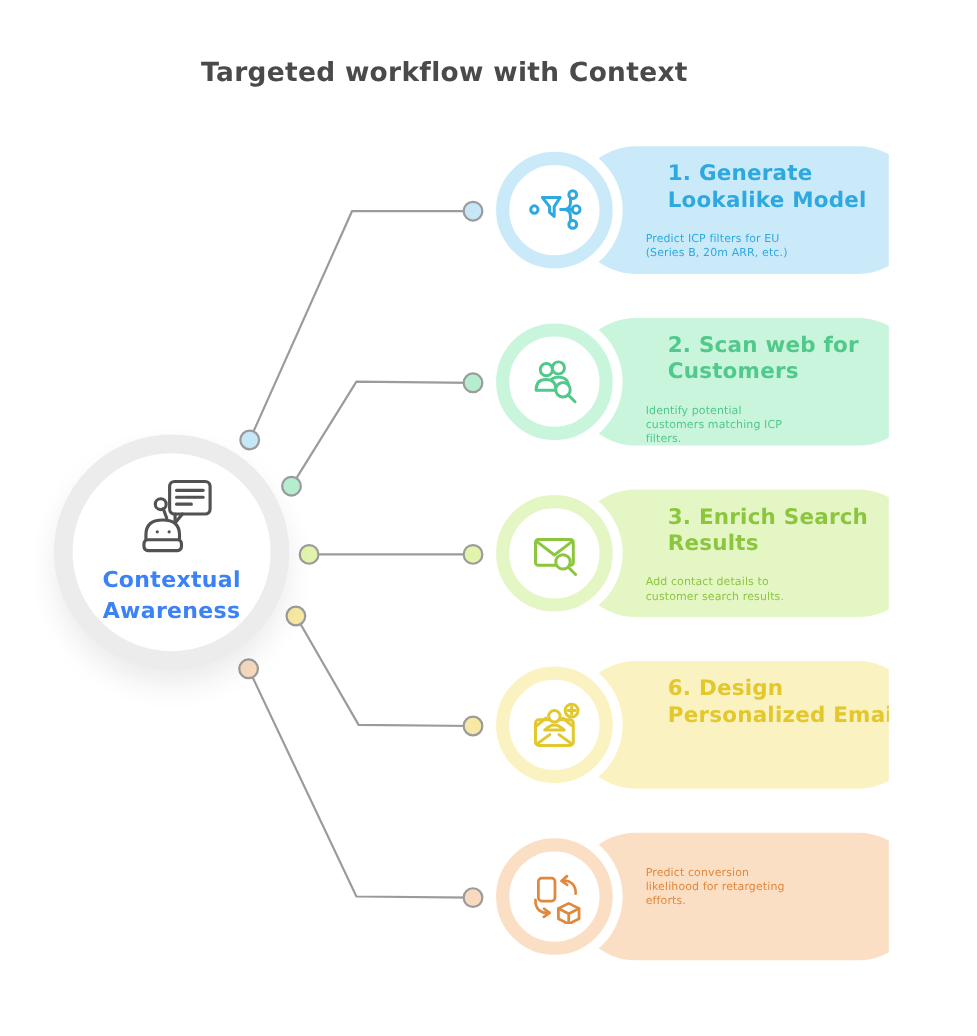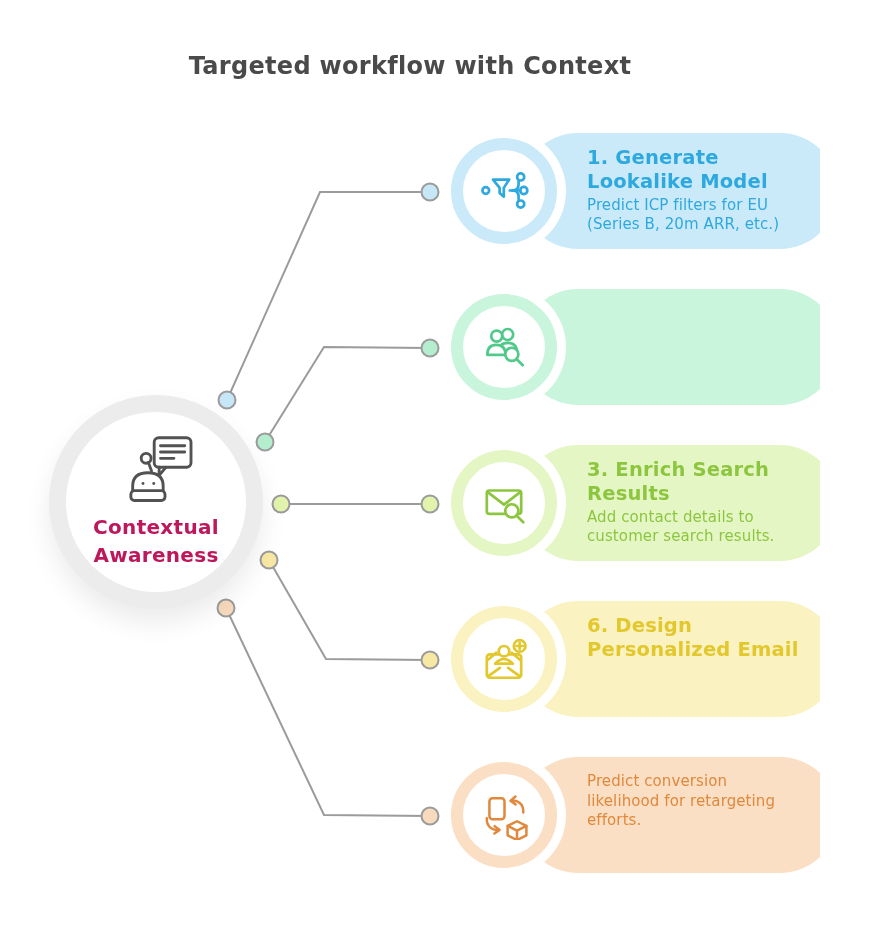--- a/index.html
+++ b/index.html
@@ -1,58 +1,57 @@
 <!DOCTYPE html>
 <html><head>
 <meta charset="utf-8">
 <style>
   html,body{margin:0;padding:0;background:#ffffff;}
   .canvas{
     position:relative;width:808px;height:942px;background:#ffffff;overflow:hidden;
     font-family:"DejaVu Sans","Liberation Sans",sans-serif;
-    padding-left:12px;
   }
   .page-title{
     position:absolute;top:52px;left:0;width:100%;text-align:center;
     font-size:24px;font-weight:bold;color:#4A4A4A;letter-spacing:.3px;margin:0;
   }
   .connectors{position:absolute;left:0;top:0;width:888px;height:942px;}
 
   
   .center-node{
     position:absolute;left:49px;top:395px;width:180px;height:180px;
     background:#ffffff;border:17px solid #ECECEC;border-radius:50%;
     box-shadow:0 14px 26px rgba(0,0,0,.08);
     display:flex;flex-direction:column;align-items:center;justify-content:center;
   }
   .center-node svg{display:block;margin-bottom:8px;}
   .center-label{
-    width:150px;text-align:center;font-size:20px;font-weight:bold;color:#be185d;
+    width:150px;text-align:center;font-size:20px;font-weight:bold;color:#3b82f6;
     line-height:1.4;letter-spacing:.3px;
   }
 
   
   .card{position:absolute;left:447px;width:391px;height:116px;}
   .card .pill{
     position:absolute;left:73px;top:0;width:318px;height:116px;
     border-radius:58px;background:var(--bg);
   }
   .icon-circle{
     position:absolute;left:4px;top:5px;width:82px;height:82px;
     background:#fff;border:12px solid var(--bg);border-radius:50%;
     box-shadow:0 0 0 9px #ffffff;
     display:flex;align-items:center;justify-content:center;color:var(--accent);
   }
   .card-text{position:absolute;left:140px;top:13px;width:244px;}
   .card-title{
     font-size:19.5px;font-weight:bold;color:var(--accent);
-    line-height:1.22;white-space:pre-line;letter-spacing:.2px;
+    line-height:1.22;white-space:pre-line;letter-spacing:.2px;margin-left:20px;
   }
   .card-desc{
-    margin-top:2px;font-size:15px;color:var(--accent);
+    margin-top:17px;font-size:10px;color:var(--accent);
     line-height:1.3;white-space:pre-line;letter-spacing:.1px;
   }
   .card0{top:133px;} .card1{top:289px;} .card2{top:445px;} .card3{top:601px;} .card4{top:757px;}
 </style>
 </head>
 <body>
 
 <div class="canvas">
 
   <h1 class="page-title">Targeted workflow with Context</h1>
@@ -121,20 +120,27 @@
     <div class="icon-circle">
       <svg width="50" height="50" viewBox="0 0 48 48" fill="none" stroke="currentColor" stroke-width="2.6" stroke-linecap="round" stroke-linejoin="round">
         <circle cx="27.5" cy="12" r="5.3"></circle>
         <path d="M19 29.5 Q19 20 27.5 20 Q36.5 20 36.5 29.5 Z"></path>
         <circle cx="17" cy="13.5" r="5.3" fill="#ffffff"></circle>
         <path d="M8 31.5 Q8 22 16.5 22 Q25.5 22 25.5 31.5 Z" fill="#ffffff"></path>
         <circle cx="31.5" cy="31" r="6.3" fill="#ffffff"></circle>
         <path d="M36.2 35.7 L42 41.5"></path>
       </svg>
     </div>
+    <div class="card-text">
+      <div class="card-title">2. Scan web for
+Customers</div>
+      <div class="card-desc">Identify potential
+customers matching ICP
+filters.</div>
+    </div>
   </div>
 
   <div class="card card2" style="--accent: #8CC63F; --bg: #E5F6C5;">
     <div class="pill"></div>
     <div class="icon-circle">
       <svg width="50" height="50" viewBox="0 0 48 48" fill="none" stroke="currentColor" stroke-width="2.6" stroke-linecap="round" stroke-linejoin="round">
         <rect x="7.5" y="12" width="33" height="22.5" rx="2.5"></rect>
         <path d="M9 14 L24 25.5 L39 14"></path>
         <circle cx="31.5" cy="31.5" r="6.3" fill="#ffffff"></circle>
         <path d="M36.2 36.2 L42.5 42.5"></path>

